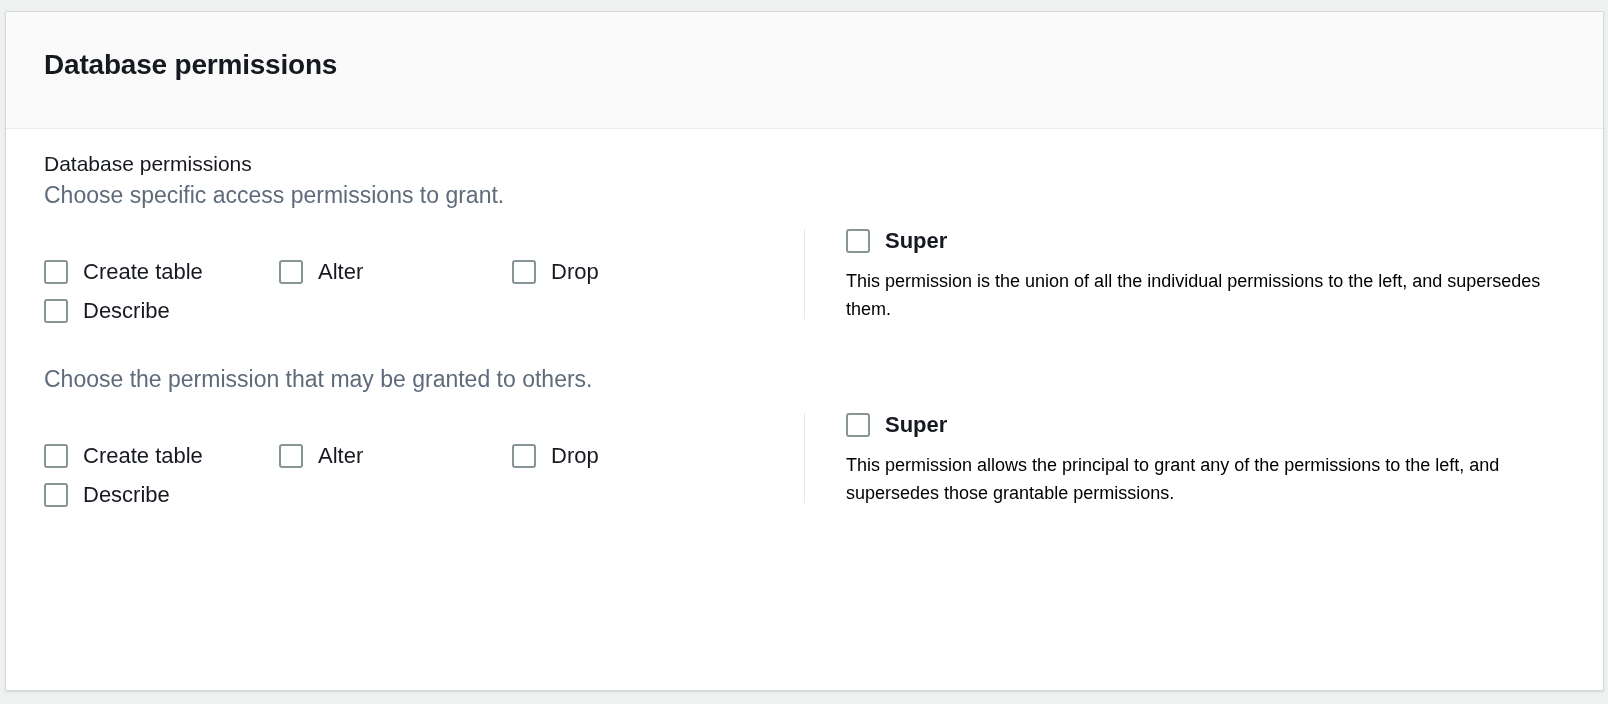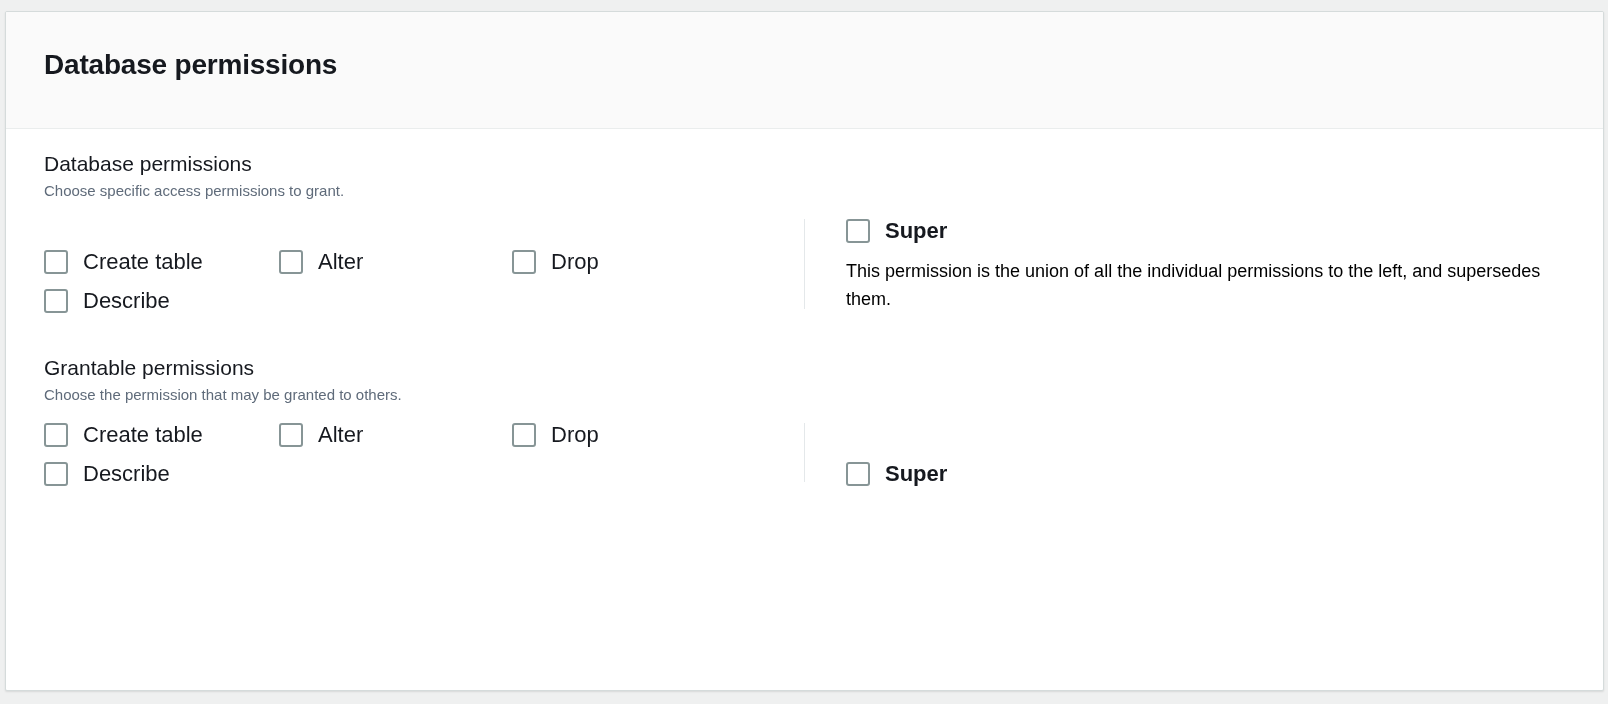--- a/index.html
+++ b/index.html
@@ -64,21 +64,21 @@
 
   .section-label {
     font-size: 21px;
     font-weight: normal;
     color: #16191f;
     line-height: 1.25;
     margin: 0 0 4px 0;
   }
 
   .section-desc {
-    font-size: 15px;
+    font-size: 23px;
     color: #5f6b7a;
     line-height: 1.3;
     margin: 0 0 14px 0;
   }
 
   .section-cols {
     display: flex;
     align-items: flex-end;
   }
 
@@ -198,21 +198,20 @@
             <span class="cb-box"></span>
             <span class="cb-label">Super</span>
           </label>
           <p class="super-desc">This permission is the union of all the individual permissions to the left, and supersedes them.</p>
         </div>
 
       </div>
     </div>
 
     <div class="section">
-      <div class="section-label">Grantable permissions</div>
       <div class="section-desc">Choose the permission that may be granted to others.</div>
 
       <div class="section-cols">
 
         <div class="col-left">
           <div class="cb-grid">
 
             <label class="cb">
               <span class="cb-box"></span>
               <span class="cb-label">Create table</span>
@@ -236,19 +235,20 @@
           </div>
         </div>
 
         <div class="col-divider"></div>
 
         <div class="col-right">
           <label class="super-row cb">
             <span class="cb-box"></span>
             <span class="cb-label">Super</span>
           </label>
+          <p class="super-desc">This permission allows the principal to grant any of the permissions to the left, and supersedes those grantable permissions.</p>
         </div>
 
       </div>
     </div>
 
   </div>
 </div>
 
 </body></html>

